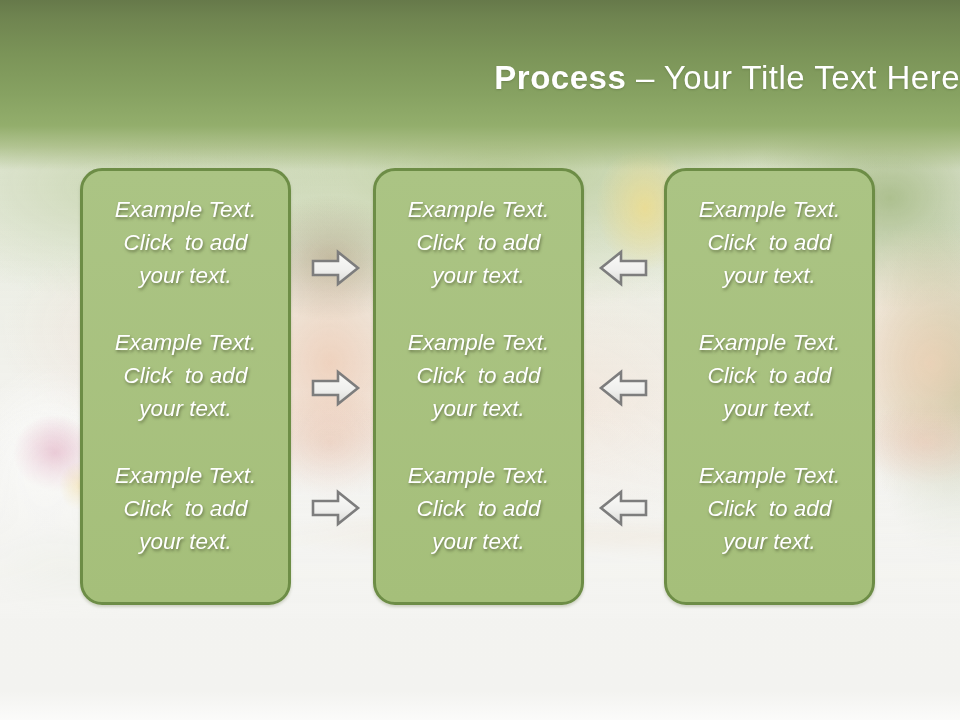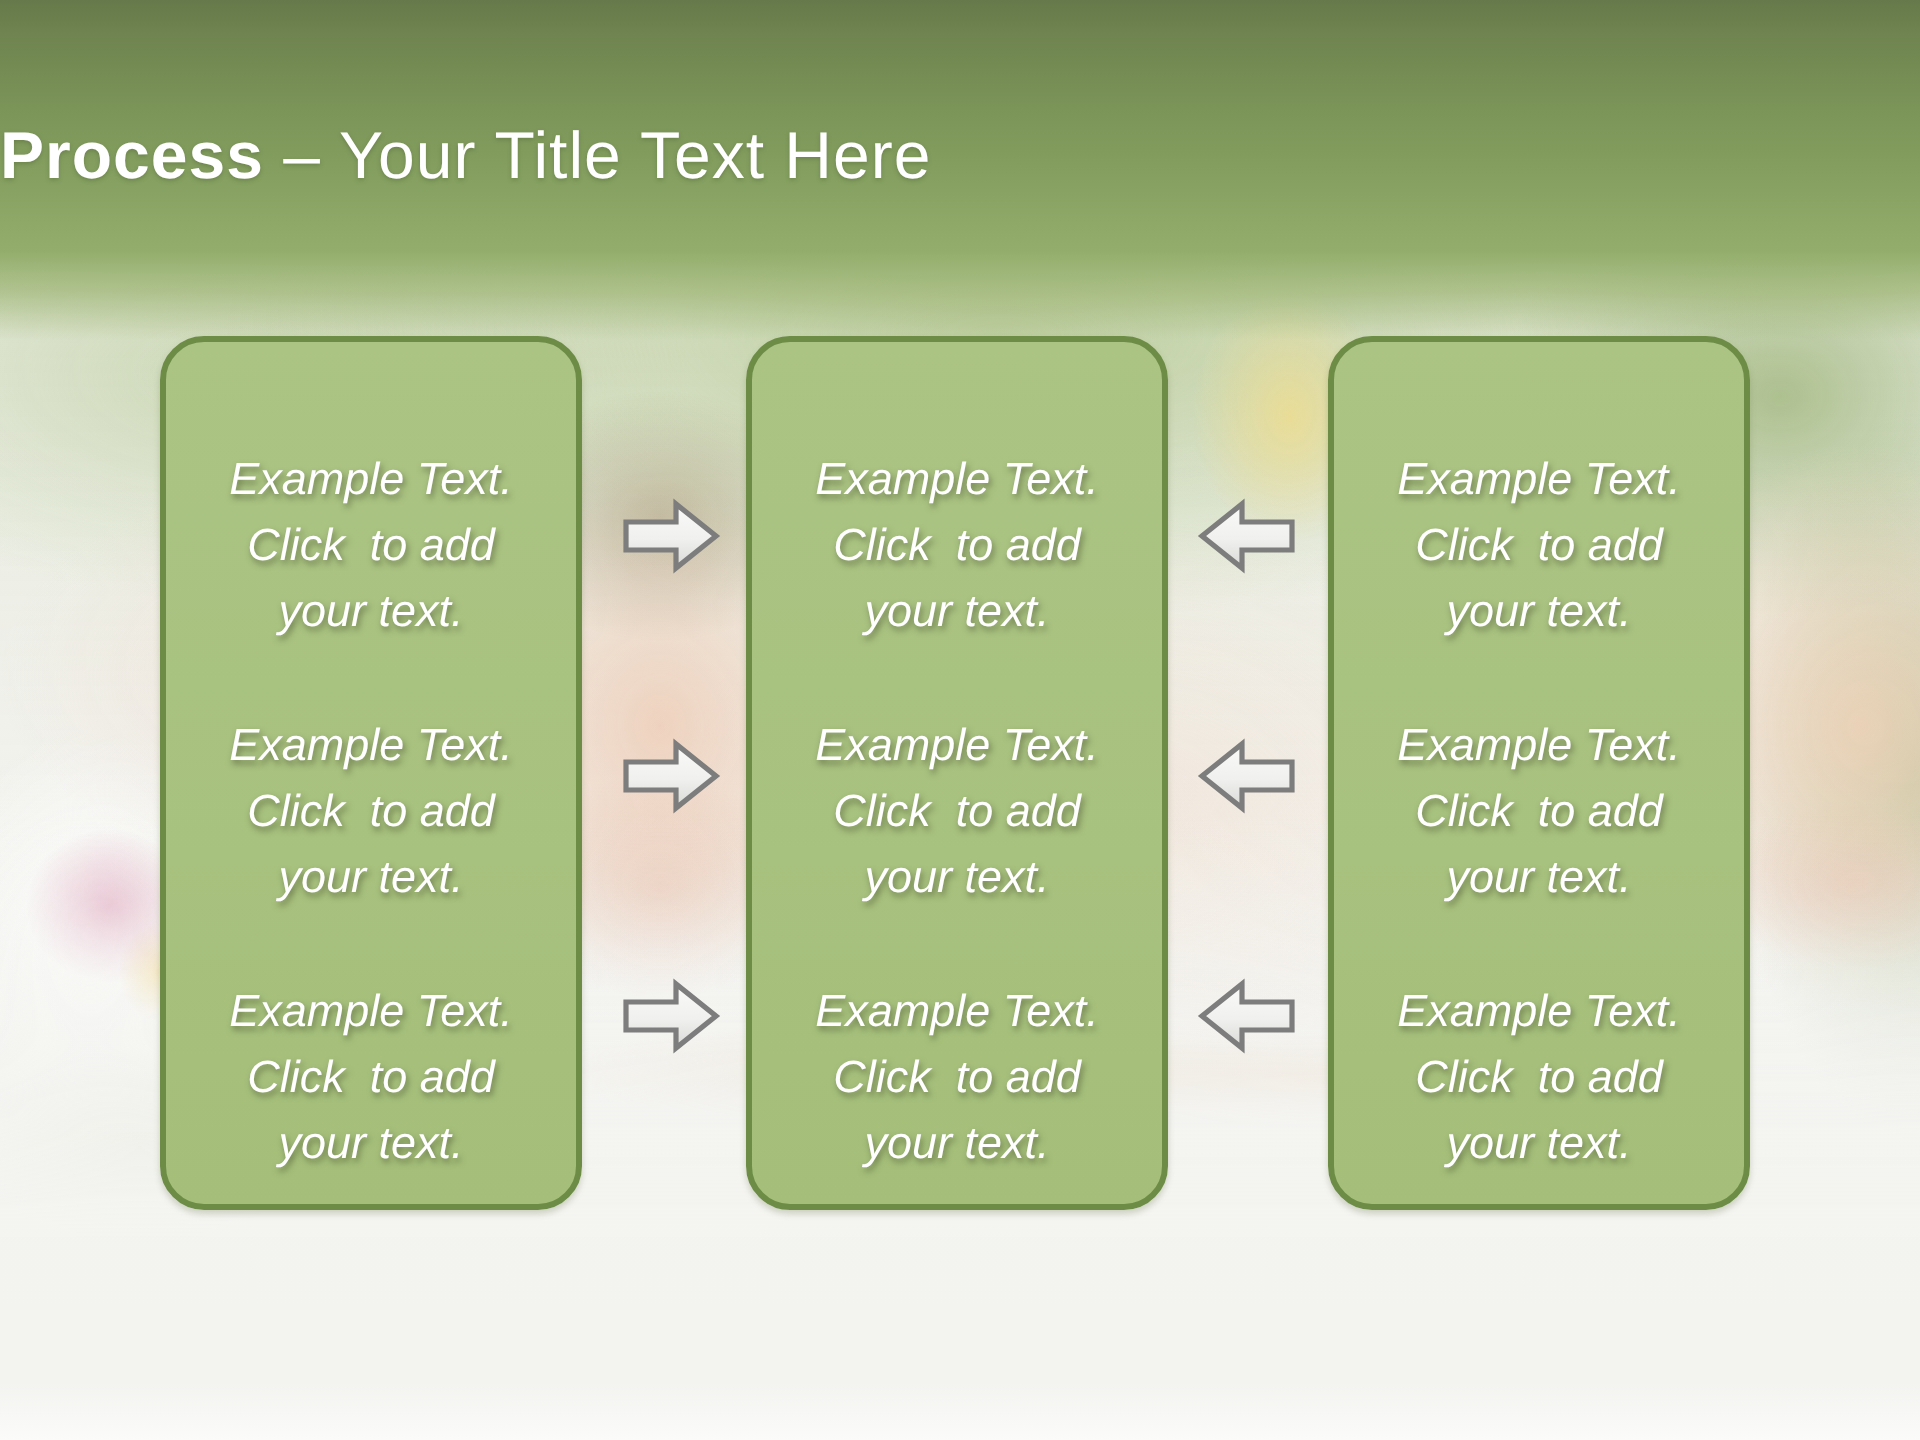--- a/index.html
+++ b/index.html
@@ -46,35 +46,35 @@
   .band{
     position:absolute;left:0;top:0;width:960px;height:170px;
     background:linear-gradient(180deg,
       #66794a 0%, #6f8450 10%, #7b9458 32%, #87a262 56%,
       #93ae6c 74%, rgba(154,178,112,0.65) 86%, rgba(240,245,230,0) 100%);
   }
 
   
   .title{
     position:absolute;left:0;top:56px;width:960px;height:44px;
-    margin:0;line-height:44px;text-align:left;
+    margin:0;line-height:44px;text-align:right;
     font-size:33px;font-weight:400;color:#ffffff;letter-spacing:.5px;
     text-shadow:0 1px 2px rgba(70,85,45,0.35);
   }
   .title .bold{font-weight:700;}
 
   
   .pbox{
     position:absolute;top:168px;width:211px;height:437px;
     box-sizing:border-box;
     background:linear-gradient(180deg,#abc484 0%,#a5bf7a 100%);
     border:3px solid #6d8d46;border-radius:22px;
     box-shadow:0 2px 3px rgba(100,115,70,0.28);
     display:flex;flex-direction:column;align-items:center;
-    padding-top:52px;
+    padding-top:22px;
   }
   .pbox.c1{left:80px}
   .pbox.c2{left:373px}
   .pbox.c3{left:664px}
   .tblock{
     width:100%;height:99px;margin-bottom:34px;
     font-size:22.5px;line-height:33px;font-style:italic;
     color:#ffffff;text-align:center;white-space:pre-wrap;
     text-shadow:1px 2px 3px rgba(75,85,50,0.65);
     cursor:pointer;

